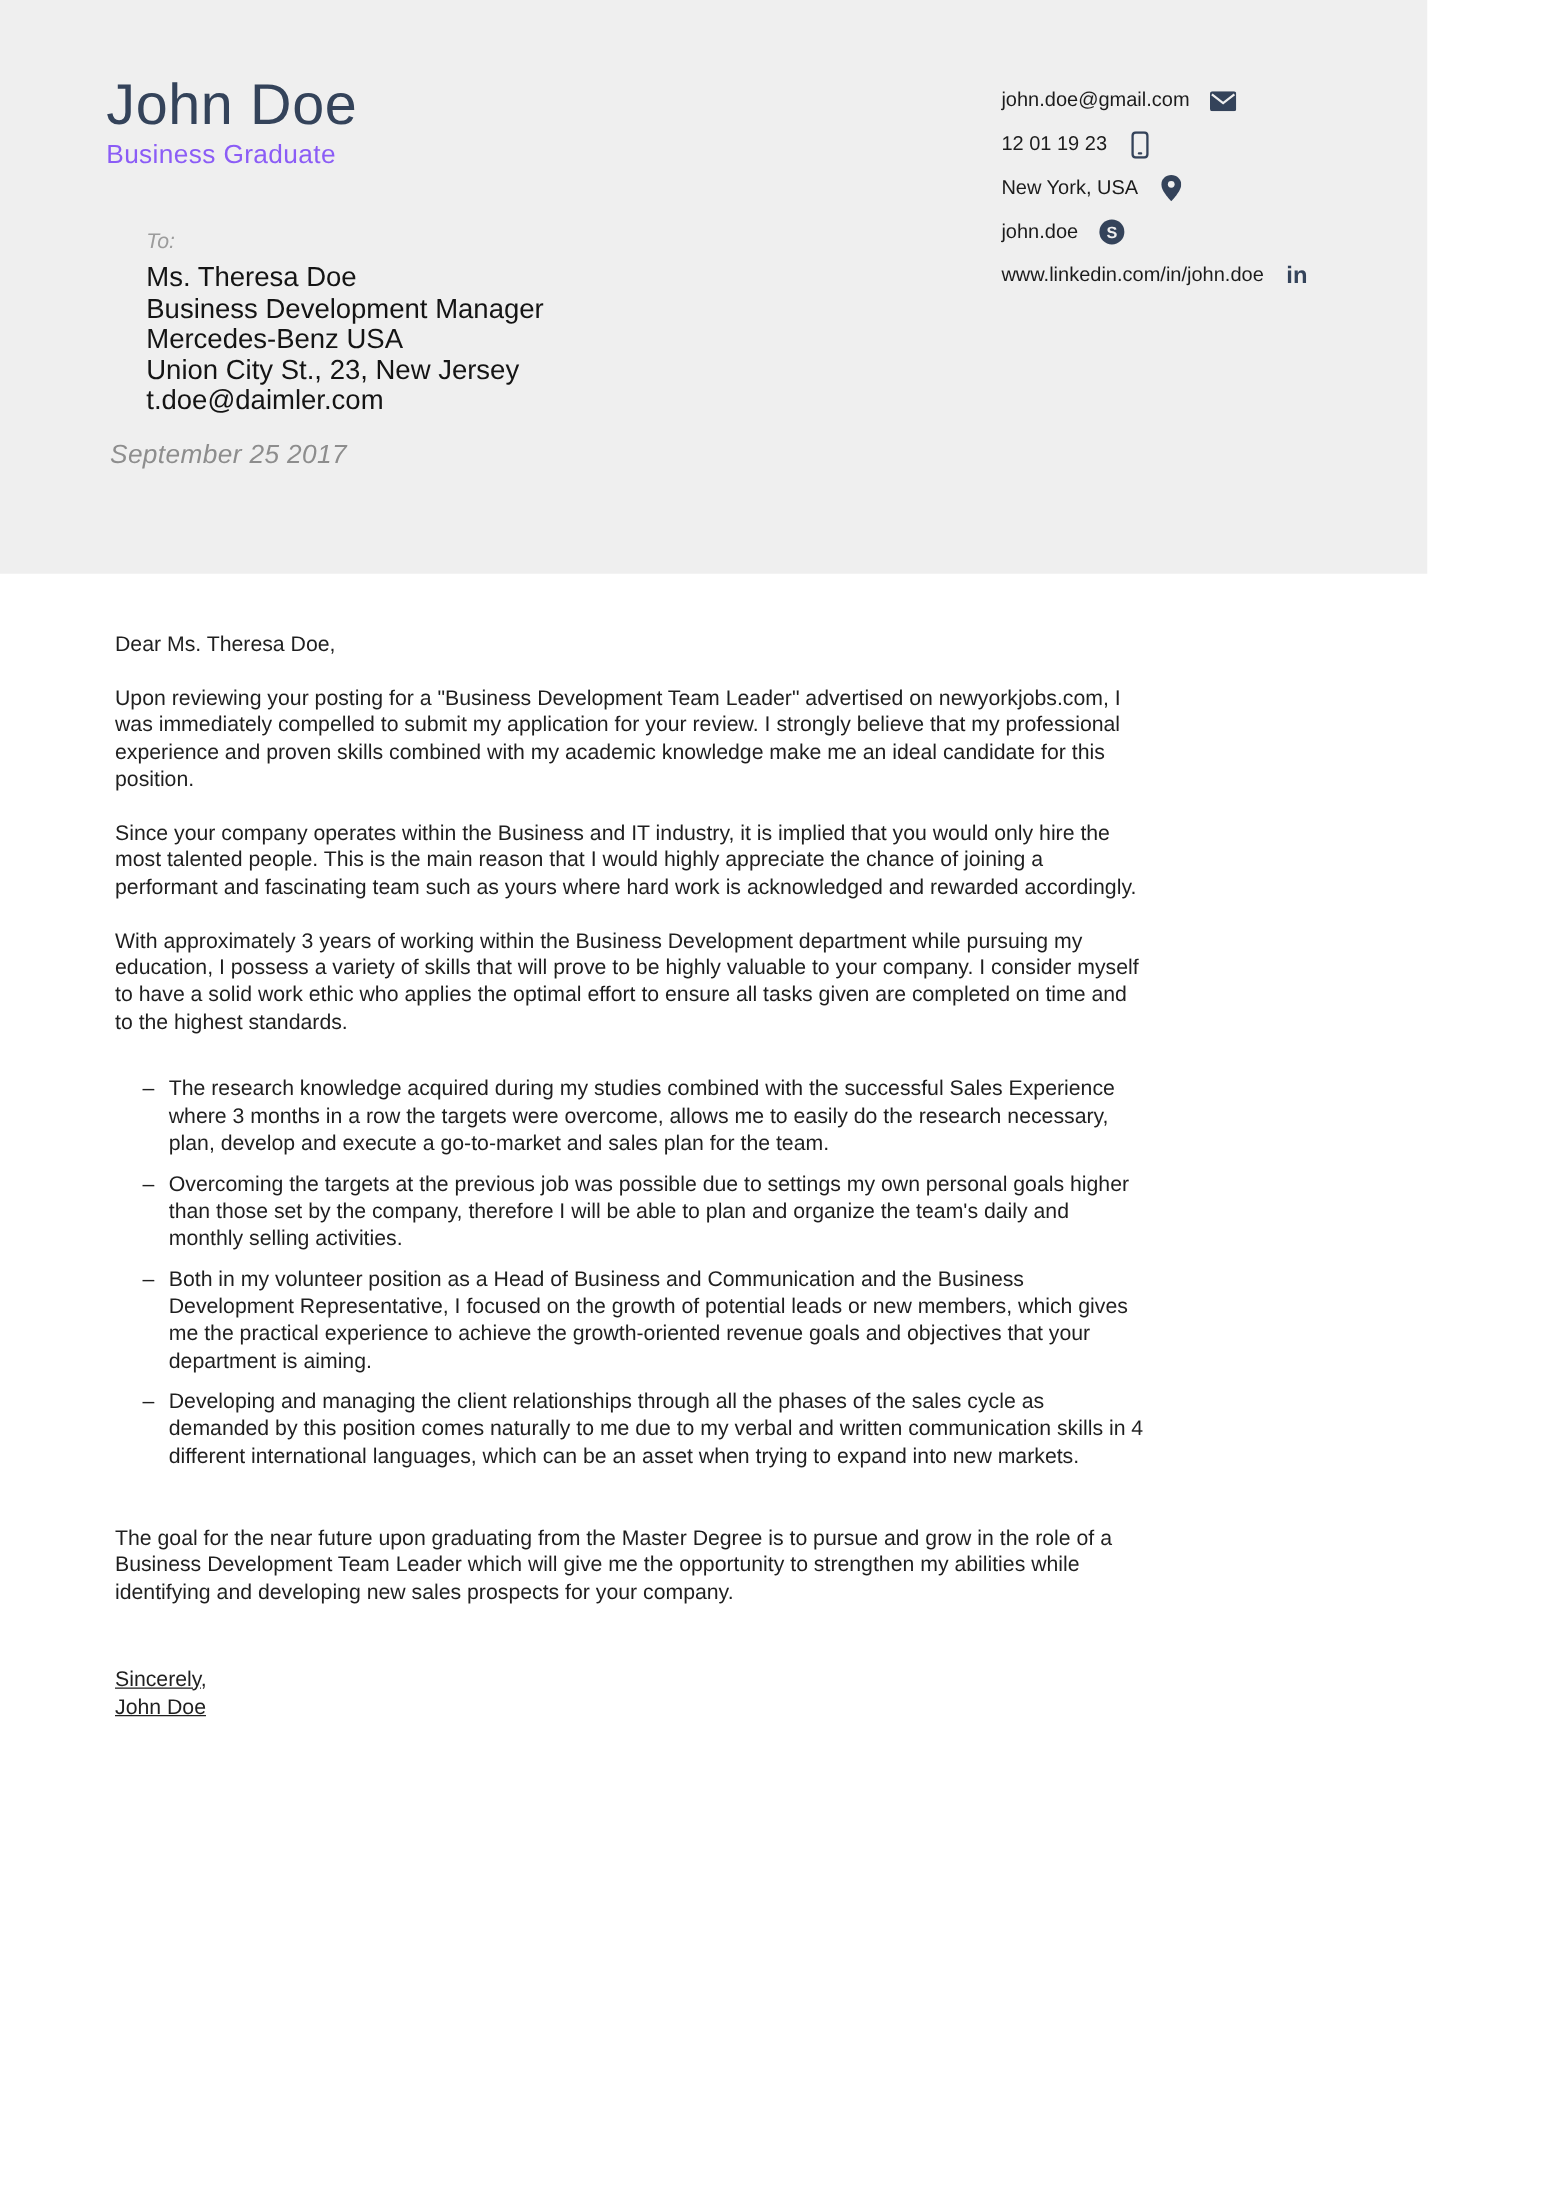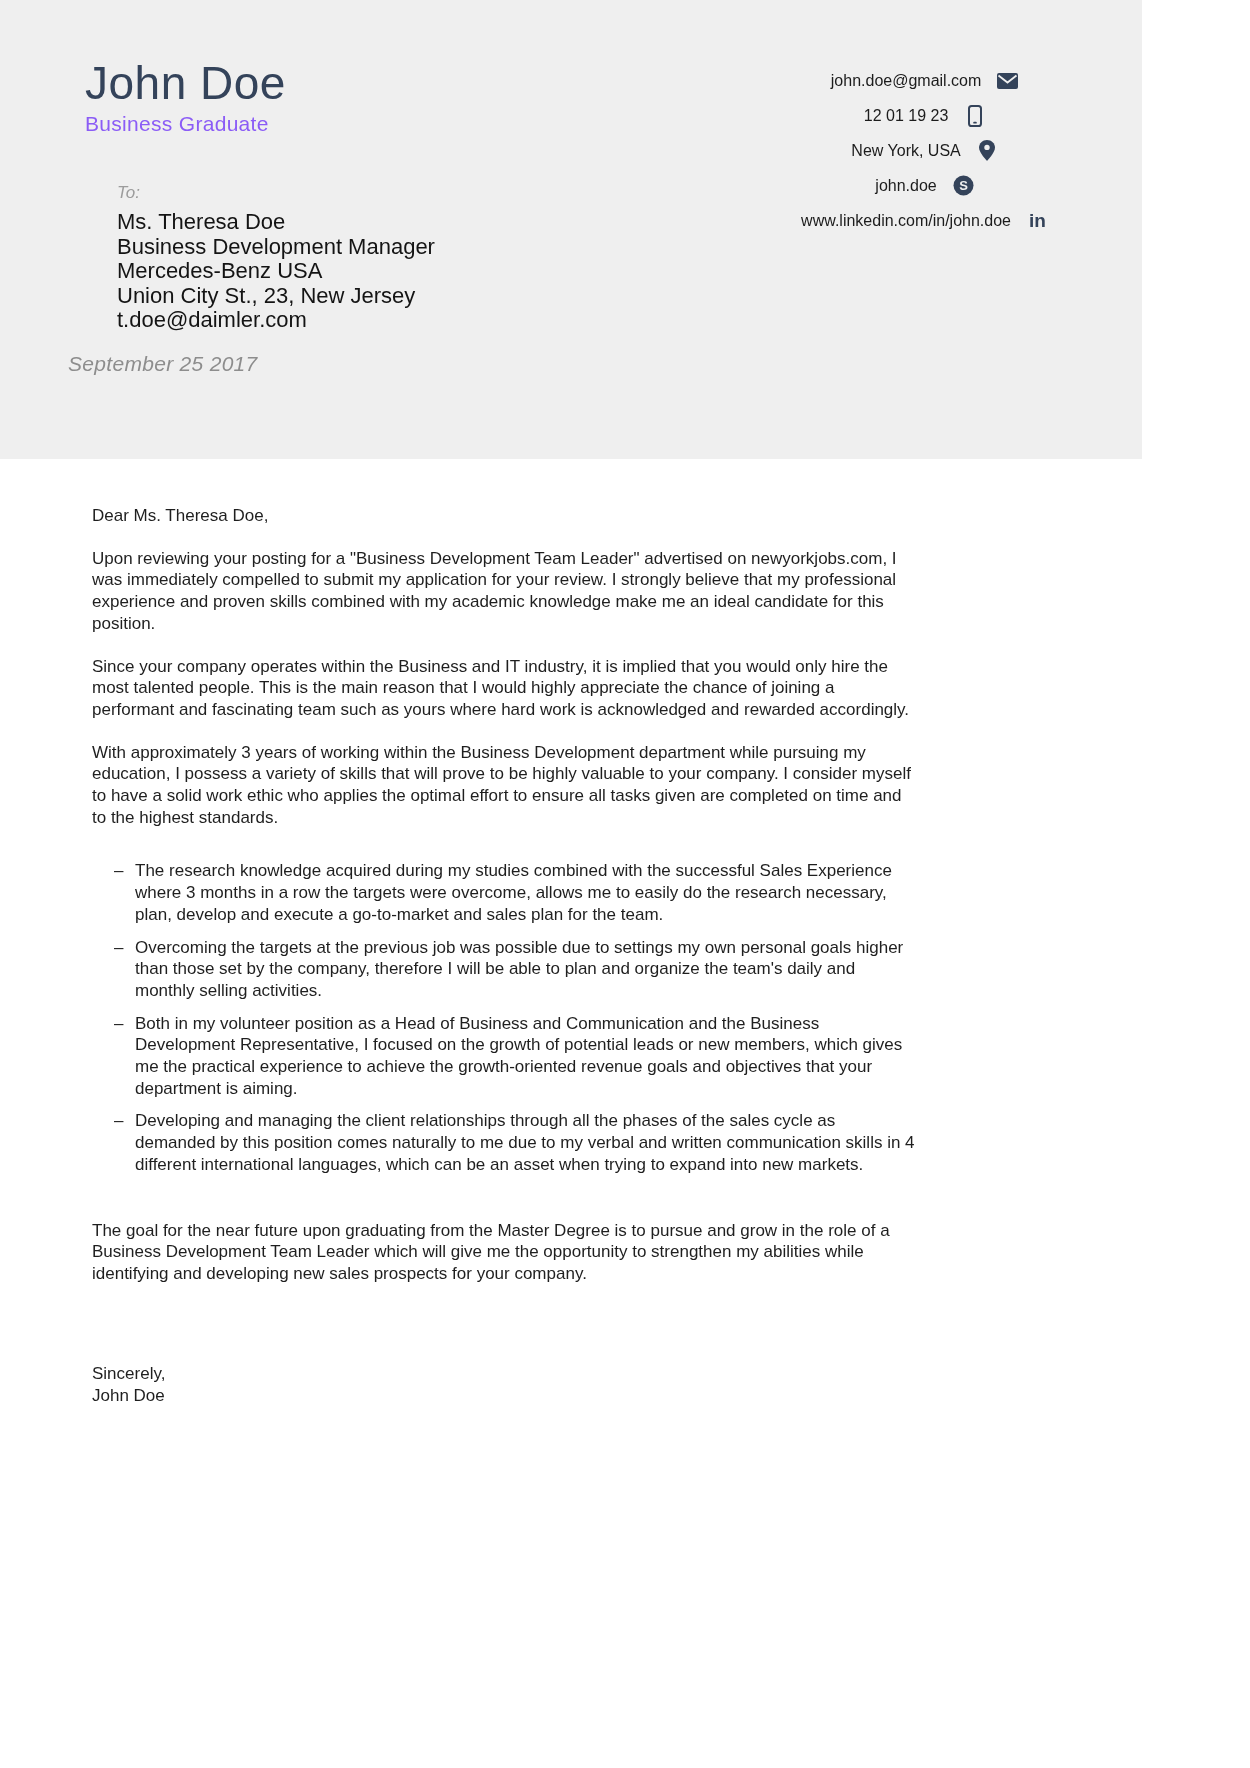--- a/index.html
+++ b/index.html
@@ -39,21 +39,21 @@
     margin-top:3px;
     letter-spacing:.3px;
   }
   .contact{
     position:absolute;
     top:63px;
     right:93px;
   }
   .contact-row{
     display:flex;
-    justify-content:center;
+    justify-content:flex-start;
     align-items:center;
     height:35px;
   }
   .contact-text{
     font-size:16px;
     color:#1c1c1c;
   }
   .contact-icon{
     width:23px;
     margin-left:15px;
@@ -75,21 +75,21 @@
     color:#9c9c9c;
     margin-bottom:7px;
   }
   .recipient-line{
     font-size:22px;
     line-height:24.5px;
     color:#141414;
   }
   .letter-date{
     position:absolute;
-    left:68px;
+    left:88px;
     top:352px;
     font-size:21px;
     font-style:italic;
     color:var(--muted);
     letter-spacing:.3px;
   }
   
   .letter-body{
     padding:46px 226px 0 92px;
     color:var(--text);
@@ -104,21 +104,21 @@
     padding-left:22px;
   }
   .bullet{
     display:flex;
     margin-bottom:11px;
   }
   .dash{
     flex:none;
     width:21px;
   }
-  .signoff{margin-top:78px;}
+  .signoff{margin-top:48px;text-decoration:underline;}
   .signoff div{line-height:22px;}
 </style>
 </head>
 <body>
 
 <div class="page">
 
   <header class="header">
 
     <div class="identity">

